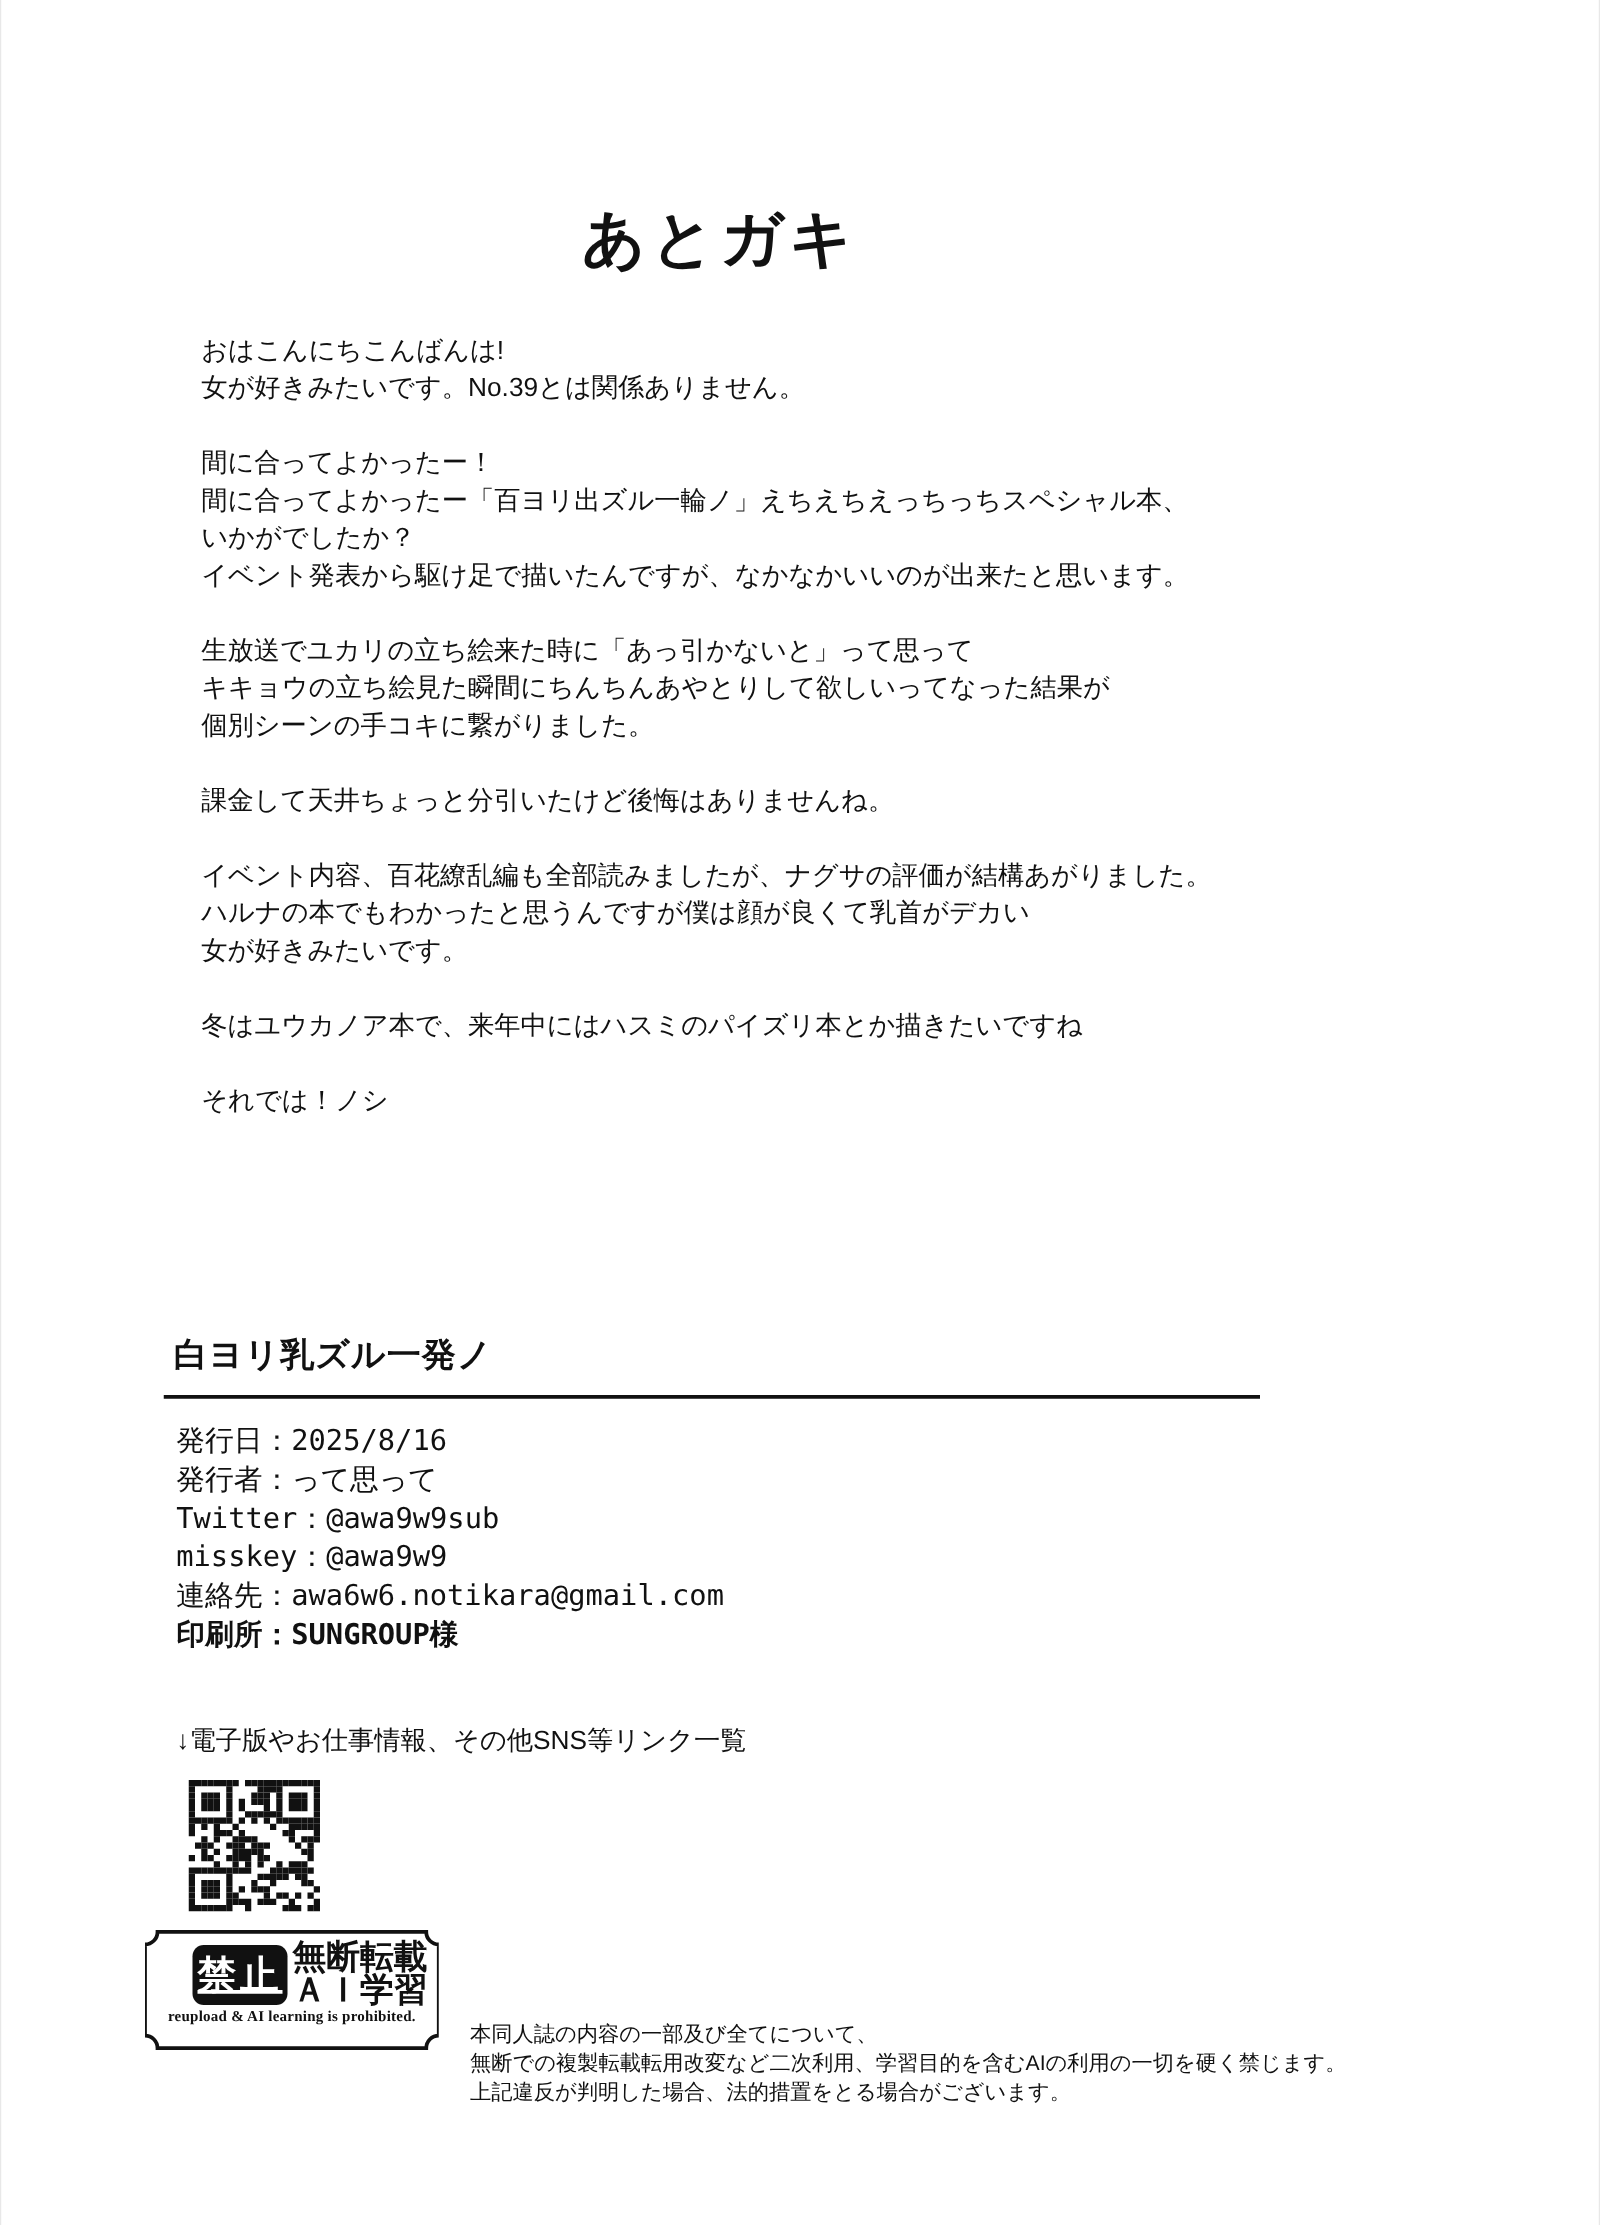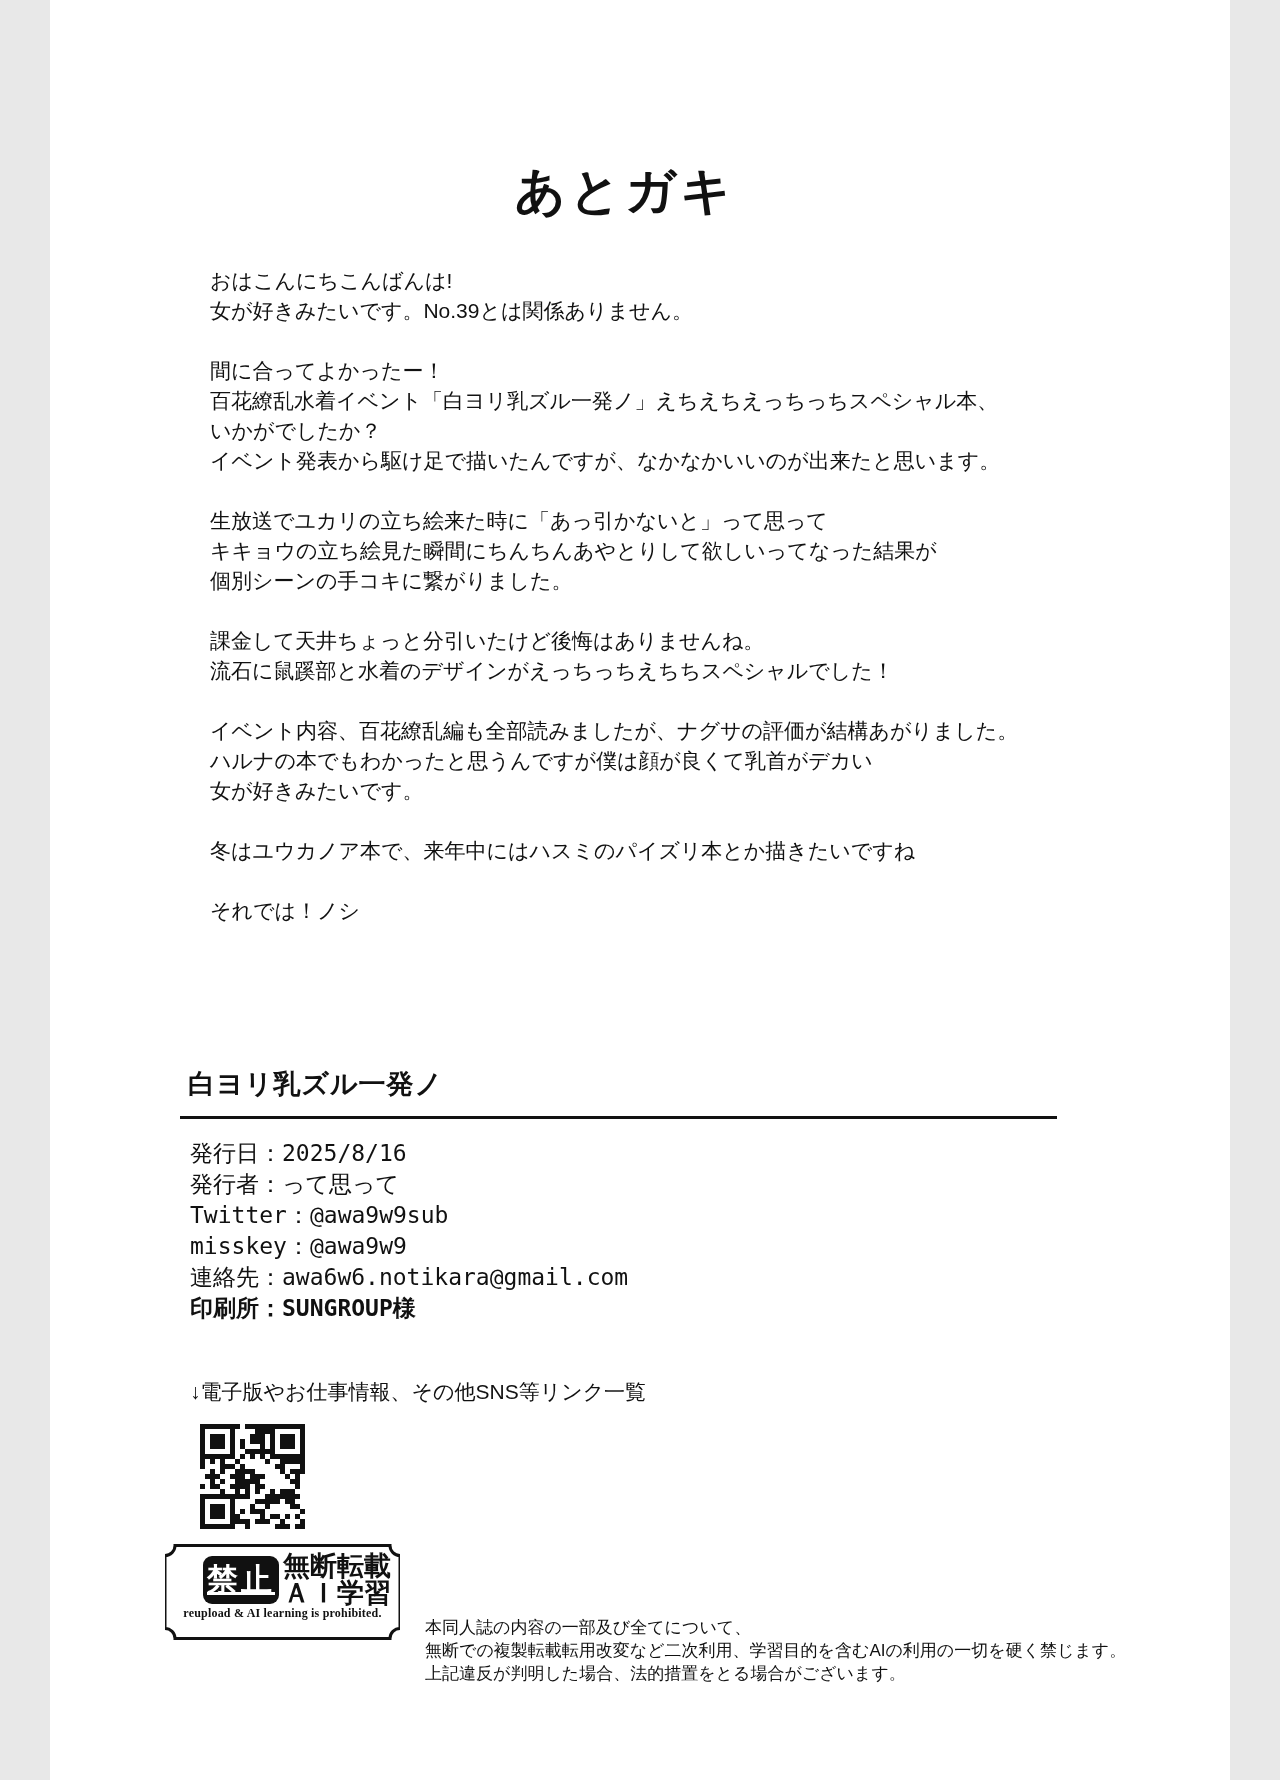--- a/index.html
+++ b/index.html
@@ -1,17 +1,17 @@
 <!DOCTYPE html>
 <html><head>
 <meta charset="utf-8">
 <style>
   html,body{margin:0;padding:0;background:#e8e8e8;}
   .page{
-    position:relative;width:1180px;height:1780px;background:#ffffff;
+    position:relative;width:1278px;height:1780px;background:#ffffff;
     color:#111;font-family:"Liberation Sans",sans-serif;overflow:hidden;
     margin:0 auto;
   }
   .afterword-title{
     position:absolute;top:124px;left:0;width:1150px;text-align:center;
     font-size:50px;font-weight:800;letter-spacing:4px;
     font-family:"DejaVu Sans",sans-serif;
   }
   .afterword-body{
     position:absolute;top:266px;left:160px;width:980px;
@@ -66,32 +66,31 @@
 
   <h1 class="afterword-title">あとガキ</h1>
 
   <div class="afterword-body">
     <p>
       <span class="line">おはこんにちこんばんは!</span>
       <span class="line">女が好きみたいです。No.39とは関係ありません。</span>
     </p>
     <p>
       <span class="line">間に合ってよかったー！</span>
-      <span class="line">百花繚乱水着イベント「白ヨリ乳ズル一発ノ」えちえちえっちっちスペシャル本、</span>
+      <span class="line">間に合ってよかったー「百ヨリ出ズル一輪ノ」えちえちえっちっちスペシャル本、</span>
       <span class="line">いかがでしたか？</span>
       <span class="line">イベント発表から駆け足で描いたんですが、なかなかいいのが出来たと思います。</span>
     </p>
     <p>
       <span class="line">生放送でユカリの立ち絵来た時に「あっ引かないと」って思って</span>
       <span class="line">キキョウの立ち絵見た瞬間にちんちんあやとりして欲しいってなった結果が</span>
       <span class="line">個別シーンの手コキに繋がりました。</span>
     </p>
     <p>
       <span class="line">課金して天井ちょっと分引いたけど後悔はありませんね。</span>
-      <span class="line">流石に鼠蹊部と水着のデザインがえっちっちえちちスペシャルでした！</span>
     </p>
     <p>
       <span class="line">イベント内容、百花繚乱編も全部読みましたが、ナグサの評価が結構あがりました。</span>
       <span class="line">ハルナの本でもわかったと思うんですが僕は顔が良くて乳首がデカい</span>
       <span class="line">女が好きみたいです。</span>
     </p>
     <p>
       <span class="line">冬はユウカノア本で、来年中にはハスミのパイズリ本とか描きたいですね</span>
     </p>
     <p>

